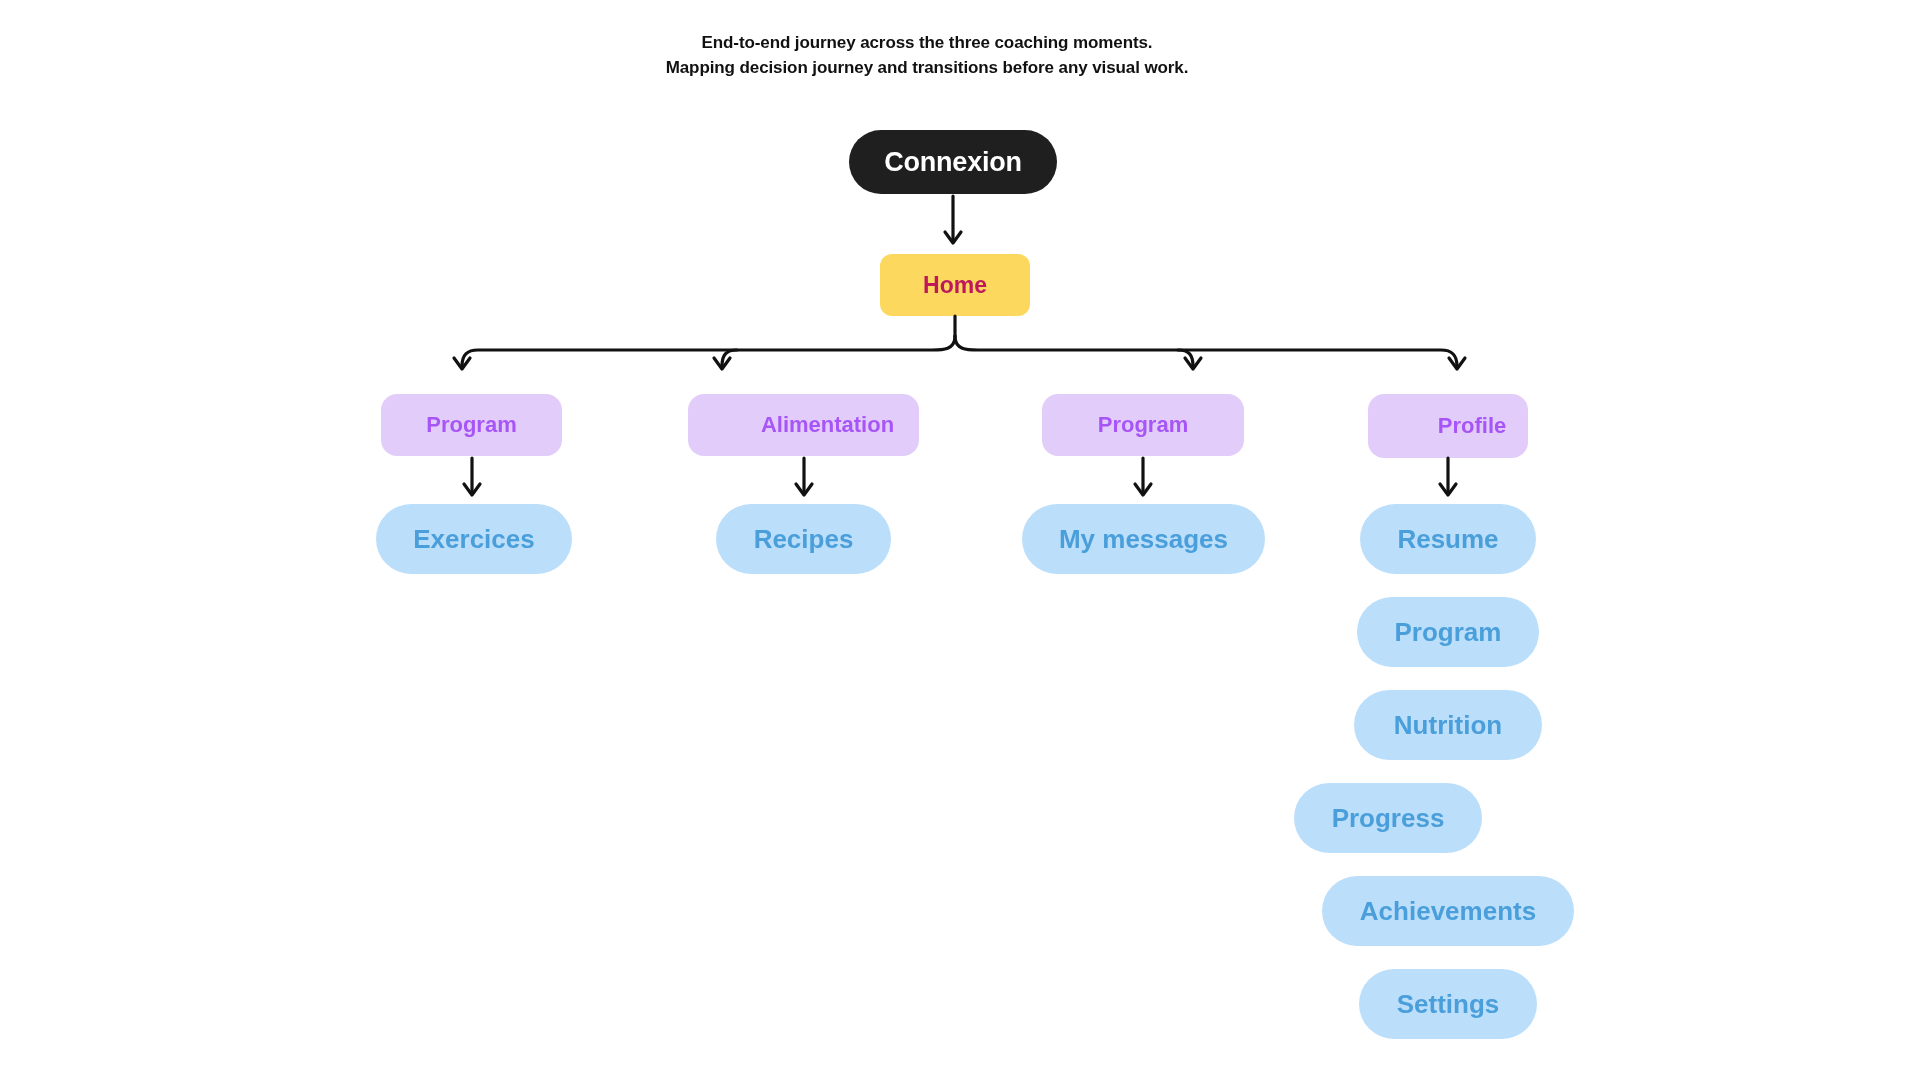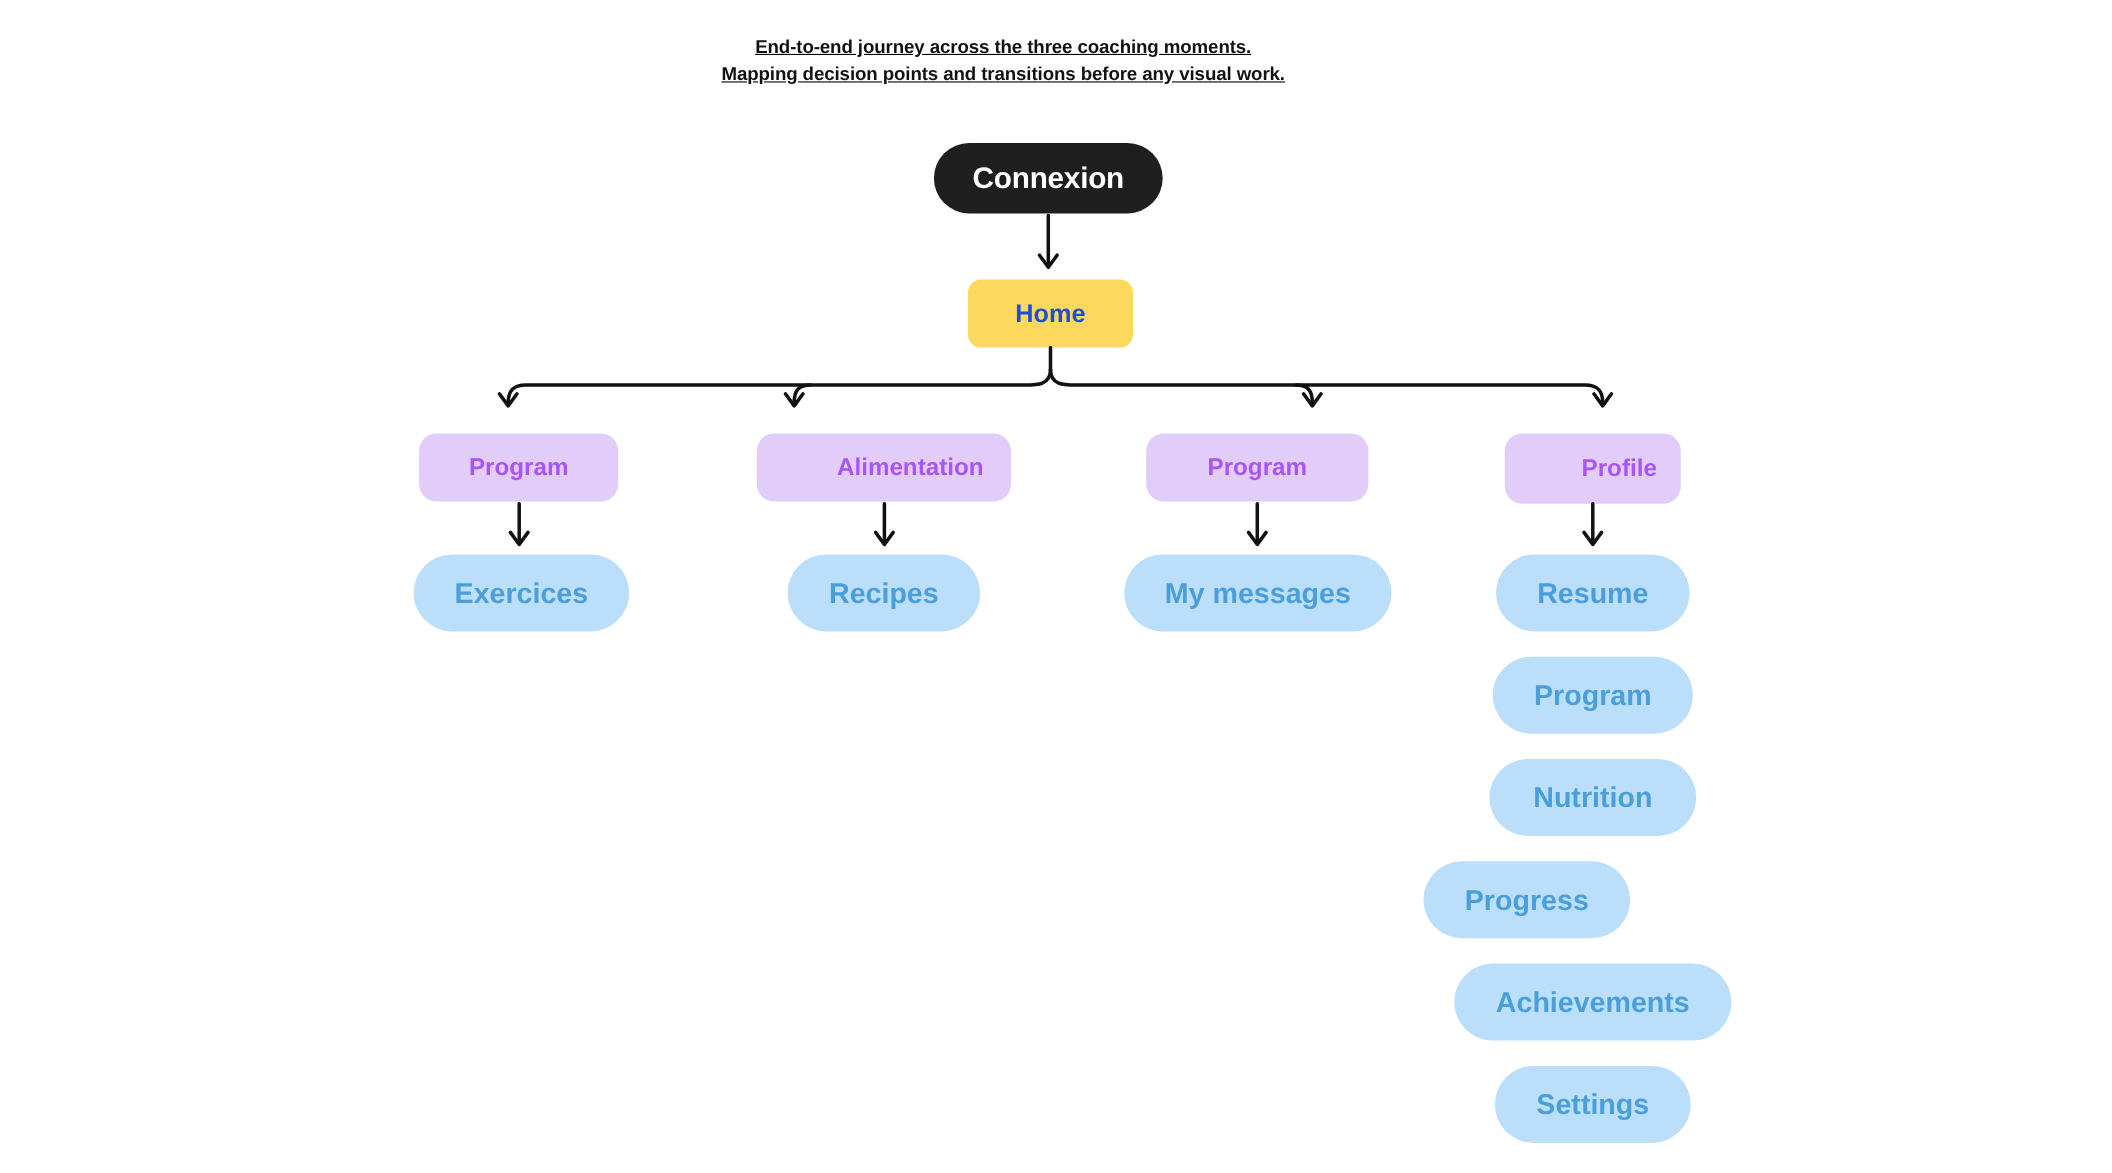--- a/index.html
+++ b/index.html
@@ -18,24 +18,23 @@
   #stage {
     position: relative;
     width: 1920px;
     height: 1066px;
   }
 
   
   .header {
     position: absolute;
     top: 30px;
-    left: 0;
+    left: 15px;
     width: 1824px;
     text-align: center;
-    text-decoration: underline;
   }
   .header .line {
     font-size: 17px;
     font-weight: bold;
     color: #111111;
     line-height: 25px;
     letter-spacing: -0.1px;
   }
 
   
@@ -53,21 +52,21 @@
   .node-connexion {
     background: #1f1f1f;
     color: #ffffff;
     border-radius: 34px;
     font-size: 27px;
     letter-spacing: -0.2px;
   }
 
   .node-home {
     background: #fcd85f;
-    color: #1d4ed8;
+    color: #be185d;
     border-radius: 12px;
     font-size: 23px;
   }
 
   .node-purple {
     background: #e2cdfa;
     color: #a855f7;
     border-radius: 16px;
     font-size: 22px;
   }
@@ -95,21 +94,21 @@
     stroke: #111111;
   }
 </style>
 </head>
 <body>
 
 <div id="stage">
 
   <div class="header">
     <div class="line">End-to-end journey across the three coaching moments.</div>
-    <div class="line">Mapping decision points and transitions before any visual work.</div>
+    <div class="line">Mapping decision journey and transitions before any visual work.</div>
   </div>
 
   <div class="node node-connexion" style="left:849px; top:130px; width:208px; height:64px;">
     <span>Connexion</span>
   </div>
 
   <div class="connector" style="left:940px; top:196px; width:26px; height:56px;">
     <svg width="26" height="56" viewBox="0 0 26 56">
       <path d="M13 0 L13 44" stroke-width="3.2" stroke-linecap="round"></path>
       <polyline points="5,36 13,47 21,36" stroke-width="3.2" stroke-linecap="round" stroke-linejoin="round"></polyline>

